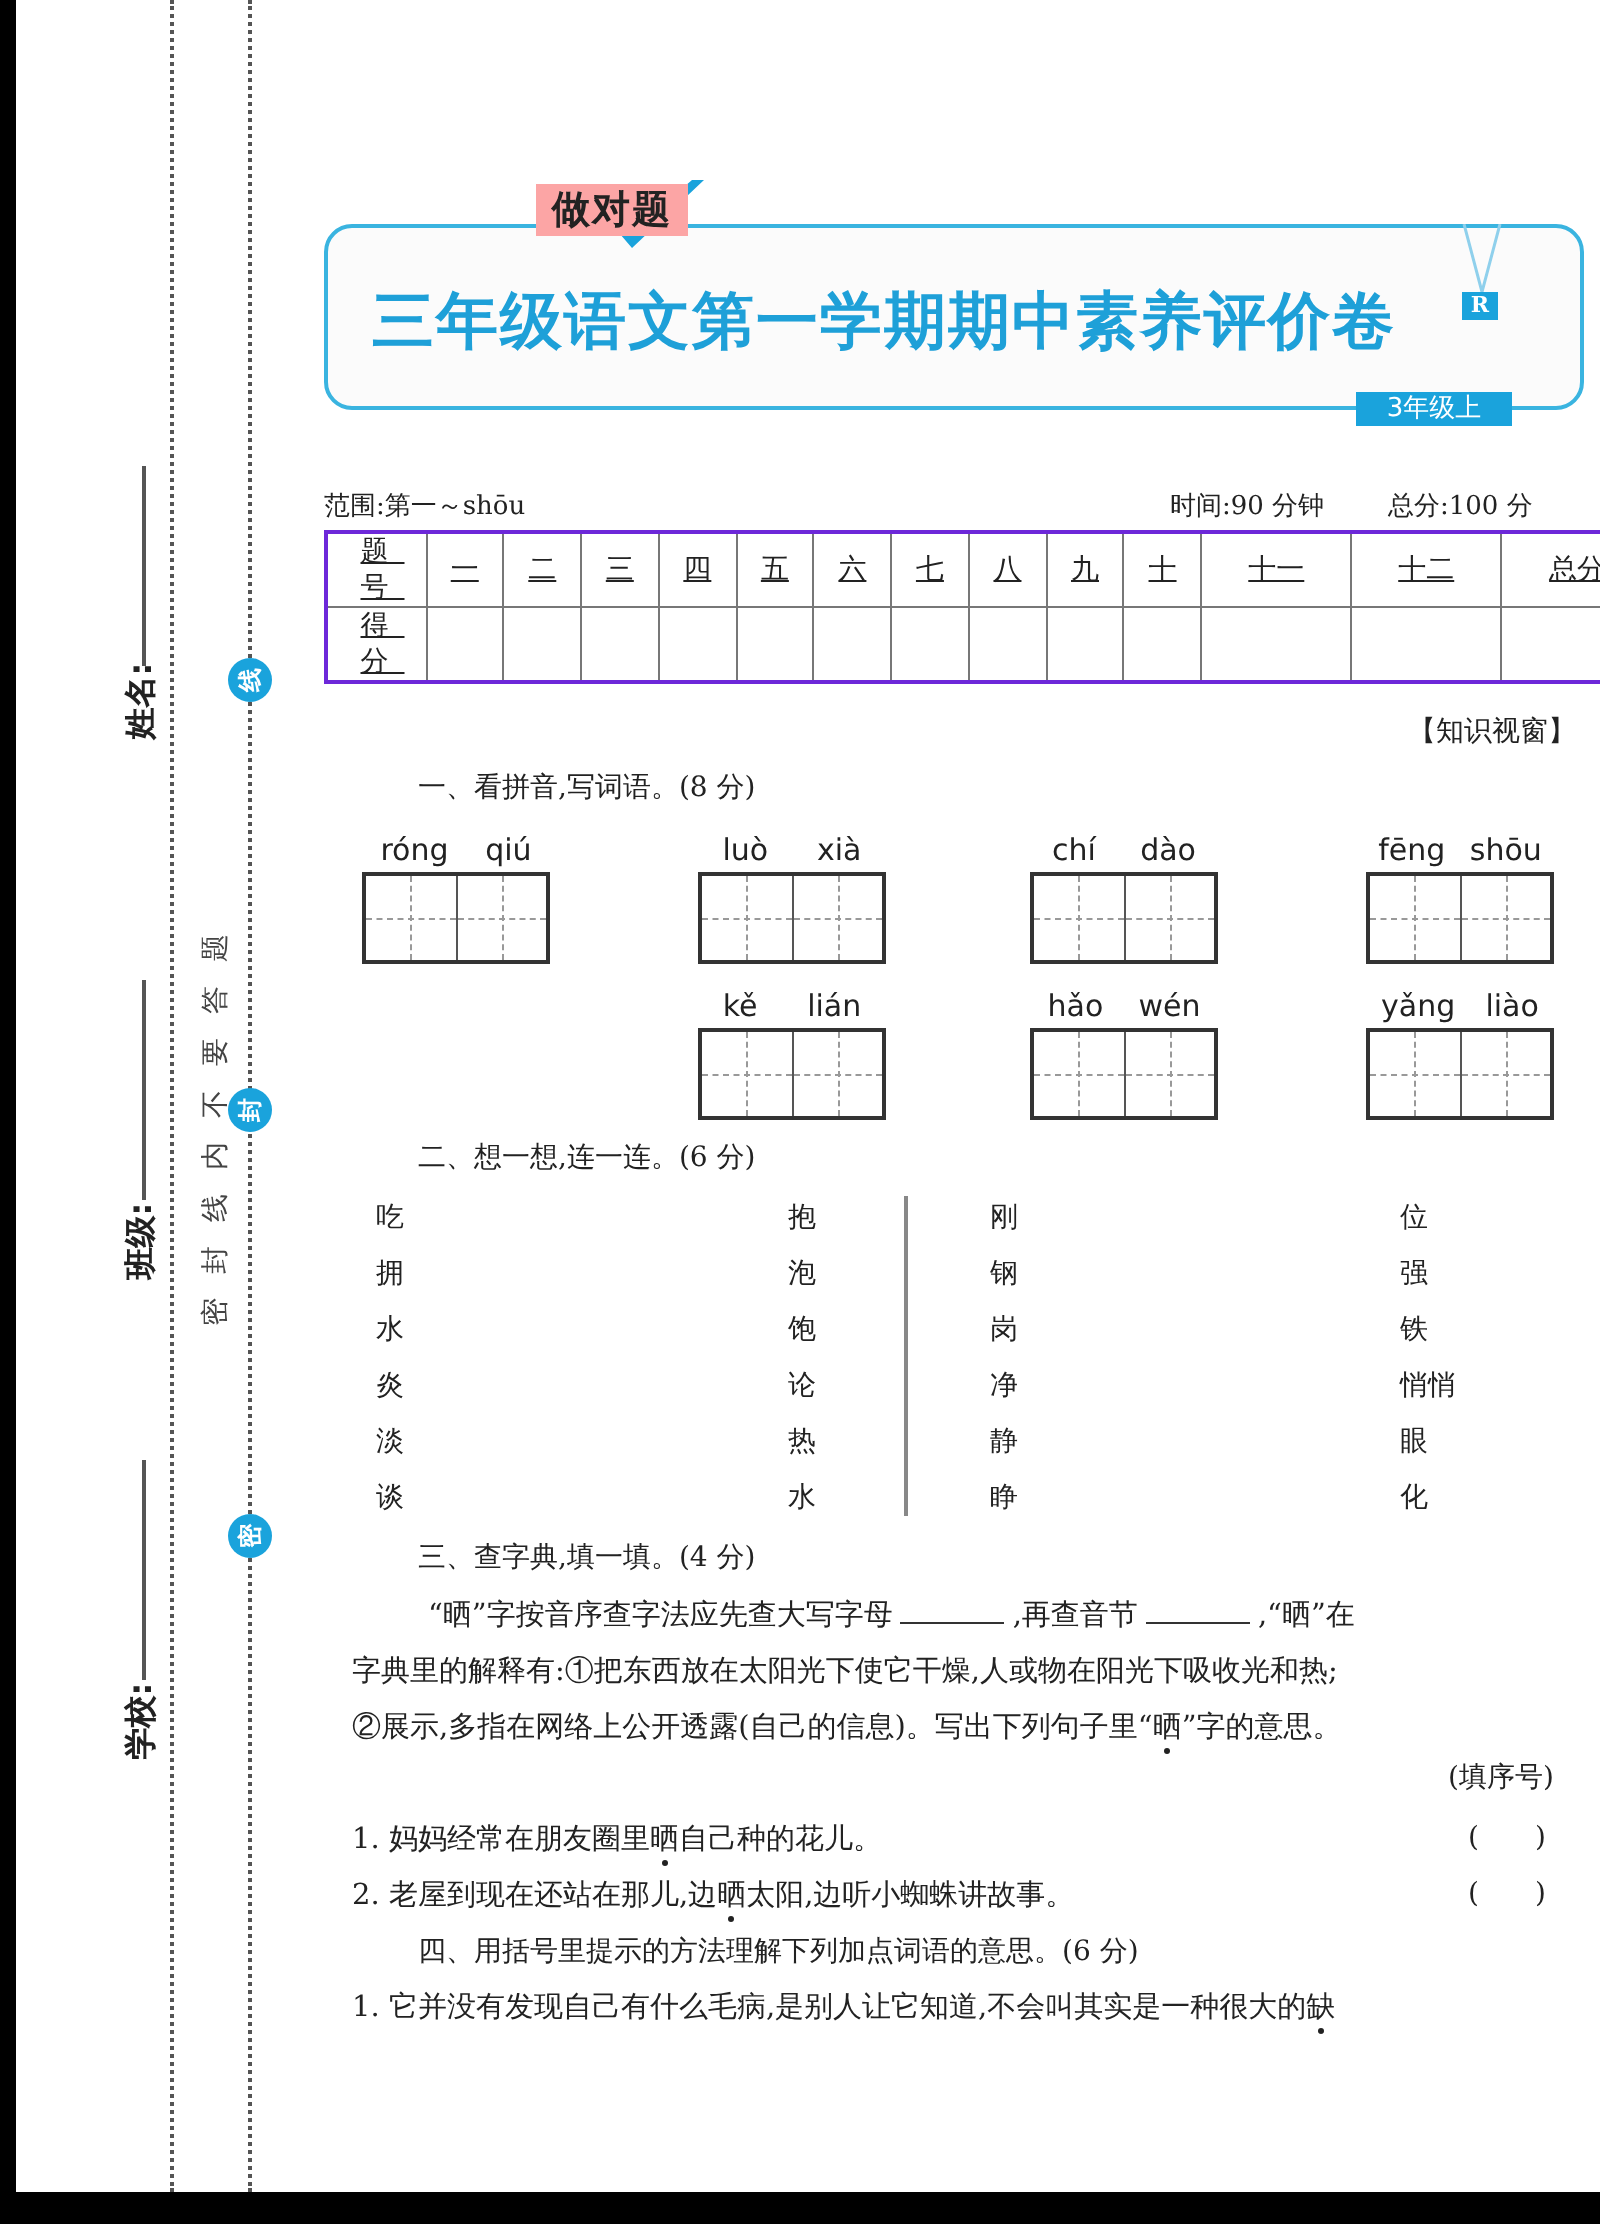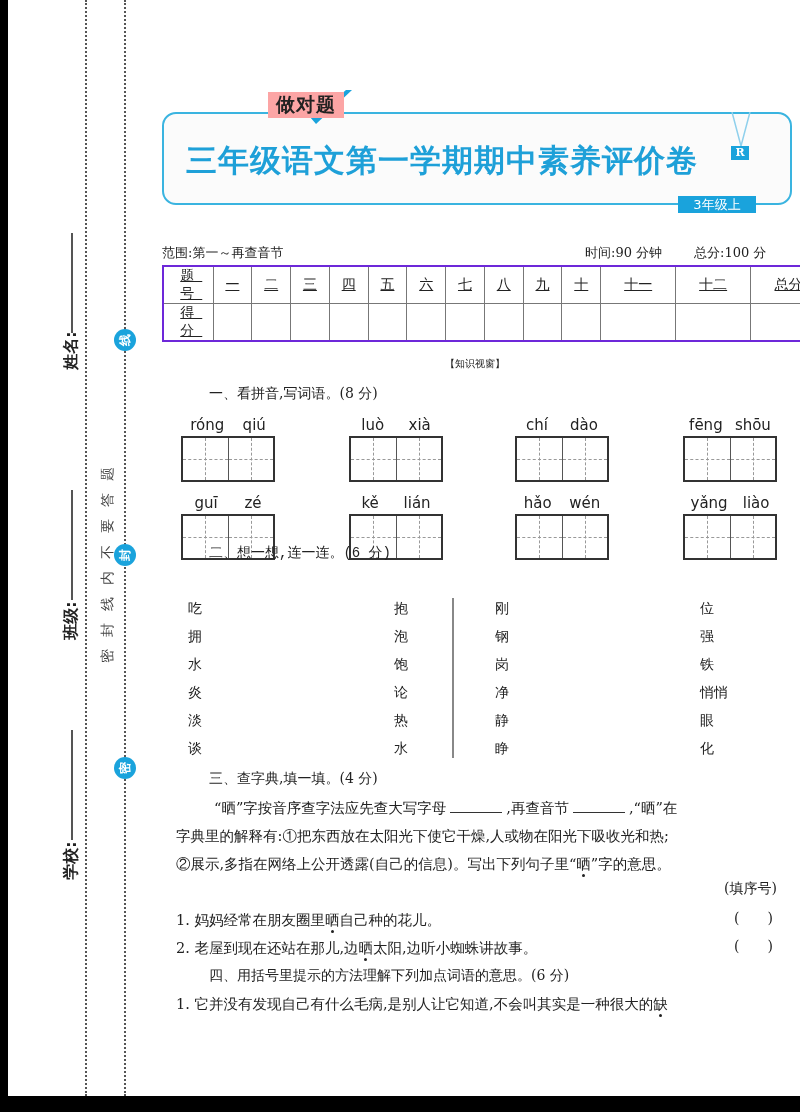--- a/index.html
+++ b/index.html
@@ -25,21 +25,21 @@
   .hdr-grade { position: absolute; left: 670px; top: 196px; width: 78px; height: 17px; background: #1aa3dc; color: #fff; font-family: "DejaVu Sans", sans-serif; font-size: 13px; text-align: center; line-height: 17px; }
 
   
   .info { position: absolute; top: 244px; font-size: 13px; color: #222; }
 
   
   table.score { position: absolute; left: 154px; top: 265px; width: 666px; border-collapse: collapse; border: 2px solid #6d28d9; text-decoration: underline; }
   table.score td { border: 1px solid #777; height: 30px; text-align: center; font-size: 14px; color: #222; }
   table.score td.rowhead { width: 50px; letter-spacing: 8px; padding-left: 6px; }
 
-  .sec-center { position: absolute; left: 154px; width: 626px; top: 357px; text-align: center; font-size: 10px; }
+  .sec-center { position: absolute; left: 154px; width: 626px; top: 357px; text-align: right; font-size: 14px; }
   .sec-title { position: absolute; left: 154px; font-size: 14px; color: #222; margin-left: 47px; }
 
   
   .py-item { position: absolute; width: 94px; }
   .py-text { font-family: "DejaVu Sans", "Liberation Sans", sans-serif; font-size: 15px; color: #222; display: flex; justify-content: space-around; height: 20px; }
   .py-grid { display: flex; border: 2px solid #333; height: 46px; width: 94px; }
   .py-cell { flex: 1; position: relative; }
   .py-cell + .py-cell { border-left: 1.5px solid #555; }
   .py-cell::before { content: ""; position: absolute; left: 50%; top: 0; bottom: 0; border-left: 1px dashed #999; }
   .py-cell::after { content: ""; position: absolute; top: 50%; left: 0; right: 0; border-top: 1px dashed #999; }
@@ -82,21 +82,21 @@
     <path d="M8 22 L20 36 L56 2 L50 2 L20 28 L14 20 Z" fill="#1aa3dc"></path>
   </svg>
   <div class="hdr-badge">做对题</div>
   <div class="hdr-title">三年级语文第一学期期中素养评价卷</div>
   <svg class="abs" style="left:722px; top:112px; width:22px; height:36px;">
     <path d="M2 0 L11 34 L20 0" fill="none" stroke="#8fd0ec" stroke-width="1.5"></path>
   </svg>
   <div class="hdr-r">R</div>
   <div class="hdr-grade">3年级上</div>
 
-  <div class="info" style="left:154px;">范围:第一～再查音节</div>
+  <div class="info" style="left:154px;">范围:第一～shōu</div>
   <div class="info" style="left:577px;">时间:90 分钟</div>
   <div class="info" style="left:686px;">总分:100 分</div>
 
   <table class="score">
     <tbody>
         <tr>
       <td class="rowhead">题号</td>
       <td>一</td>
       <td>二</td>
       <td>三</td>
@@ -168,30 +168,20 @@
     <div class="py-text">
         <span>fēng</span>
         <span>shōu</span>
       </div>
     <div class="py-grid">
         <div class="py-cell"></div>
         <div class="py-cell"></div>
       </div>
   </div>
 
-  <div class="py-item" style="left:173px; top:494px;">
-    <div class="py-text">
-        <span>guī</span>
-        <span>zé</span>
-      </div>
-    <div class="py-grid">
-        <div class="py-cell"></div>
-        <div class="py-cell"></div>
-      </div>
-  </div>
   <div class="py-item" style="left:341px; top:494px;">
     <div class="py-text">
         <span>kě</span>
         <span>lián</span>
       </div>
     <div class="py-grid">
         <div class="py-cell"></div>
         <div class="py-cell"></div>
       </div>
   </div>
@@ -209,21 +199,21 @@
     <div class="py-text">
         <span>yǎng</span>
         <span>liào</span>
       </div>
     <div class="py-grid">
         <div class="py-cell"></div>
         <div class="py-cell"></div>
       </div>
   </div>
 
-  <div class="sec-title" style="top:544px;font-family:Liberation Mono, monospace;">二、想一想,连一连。(6 分)</div>
+  <div class="sec-title" style="top:570px;">二、想一想,连一连。(6 分)</div>
   <div class="match-divider"></div>
 
   <div class="match-char" style="left:180px; top:600px;">吃</div>
   <div class="match-char" style="left:180px; top:628px;">拥</div>
   <div class="match-char" style="left:180px; top:656px;">水</div>
   <div class="match-char" style="left:180px; top:684px;">炎</div>
   <div class="match-char" style="left:180px; top:712px;">淡</div>
   <div class="match-char" style="left:180px; top:740px;">谈</div>
 
   <div class="match-char" style="left:386px; top:600px;">抱</div>

